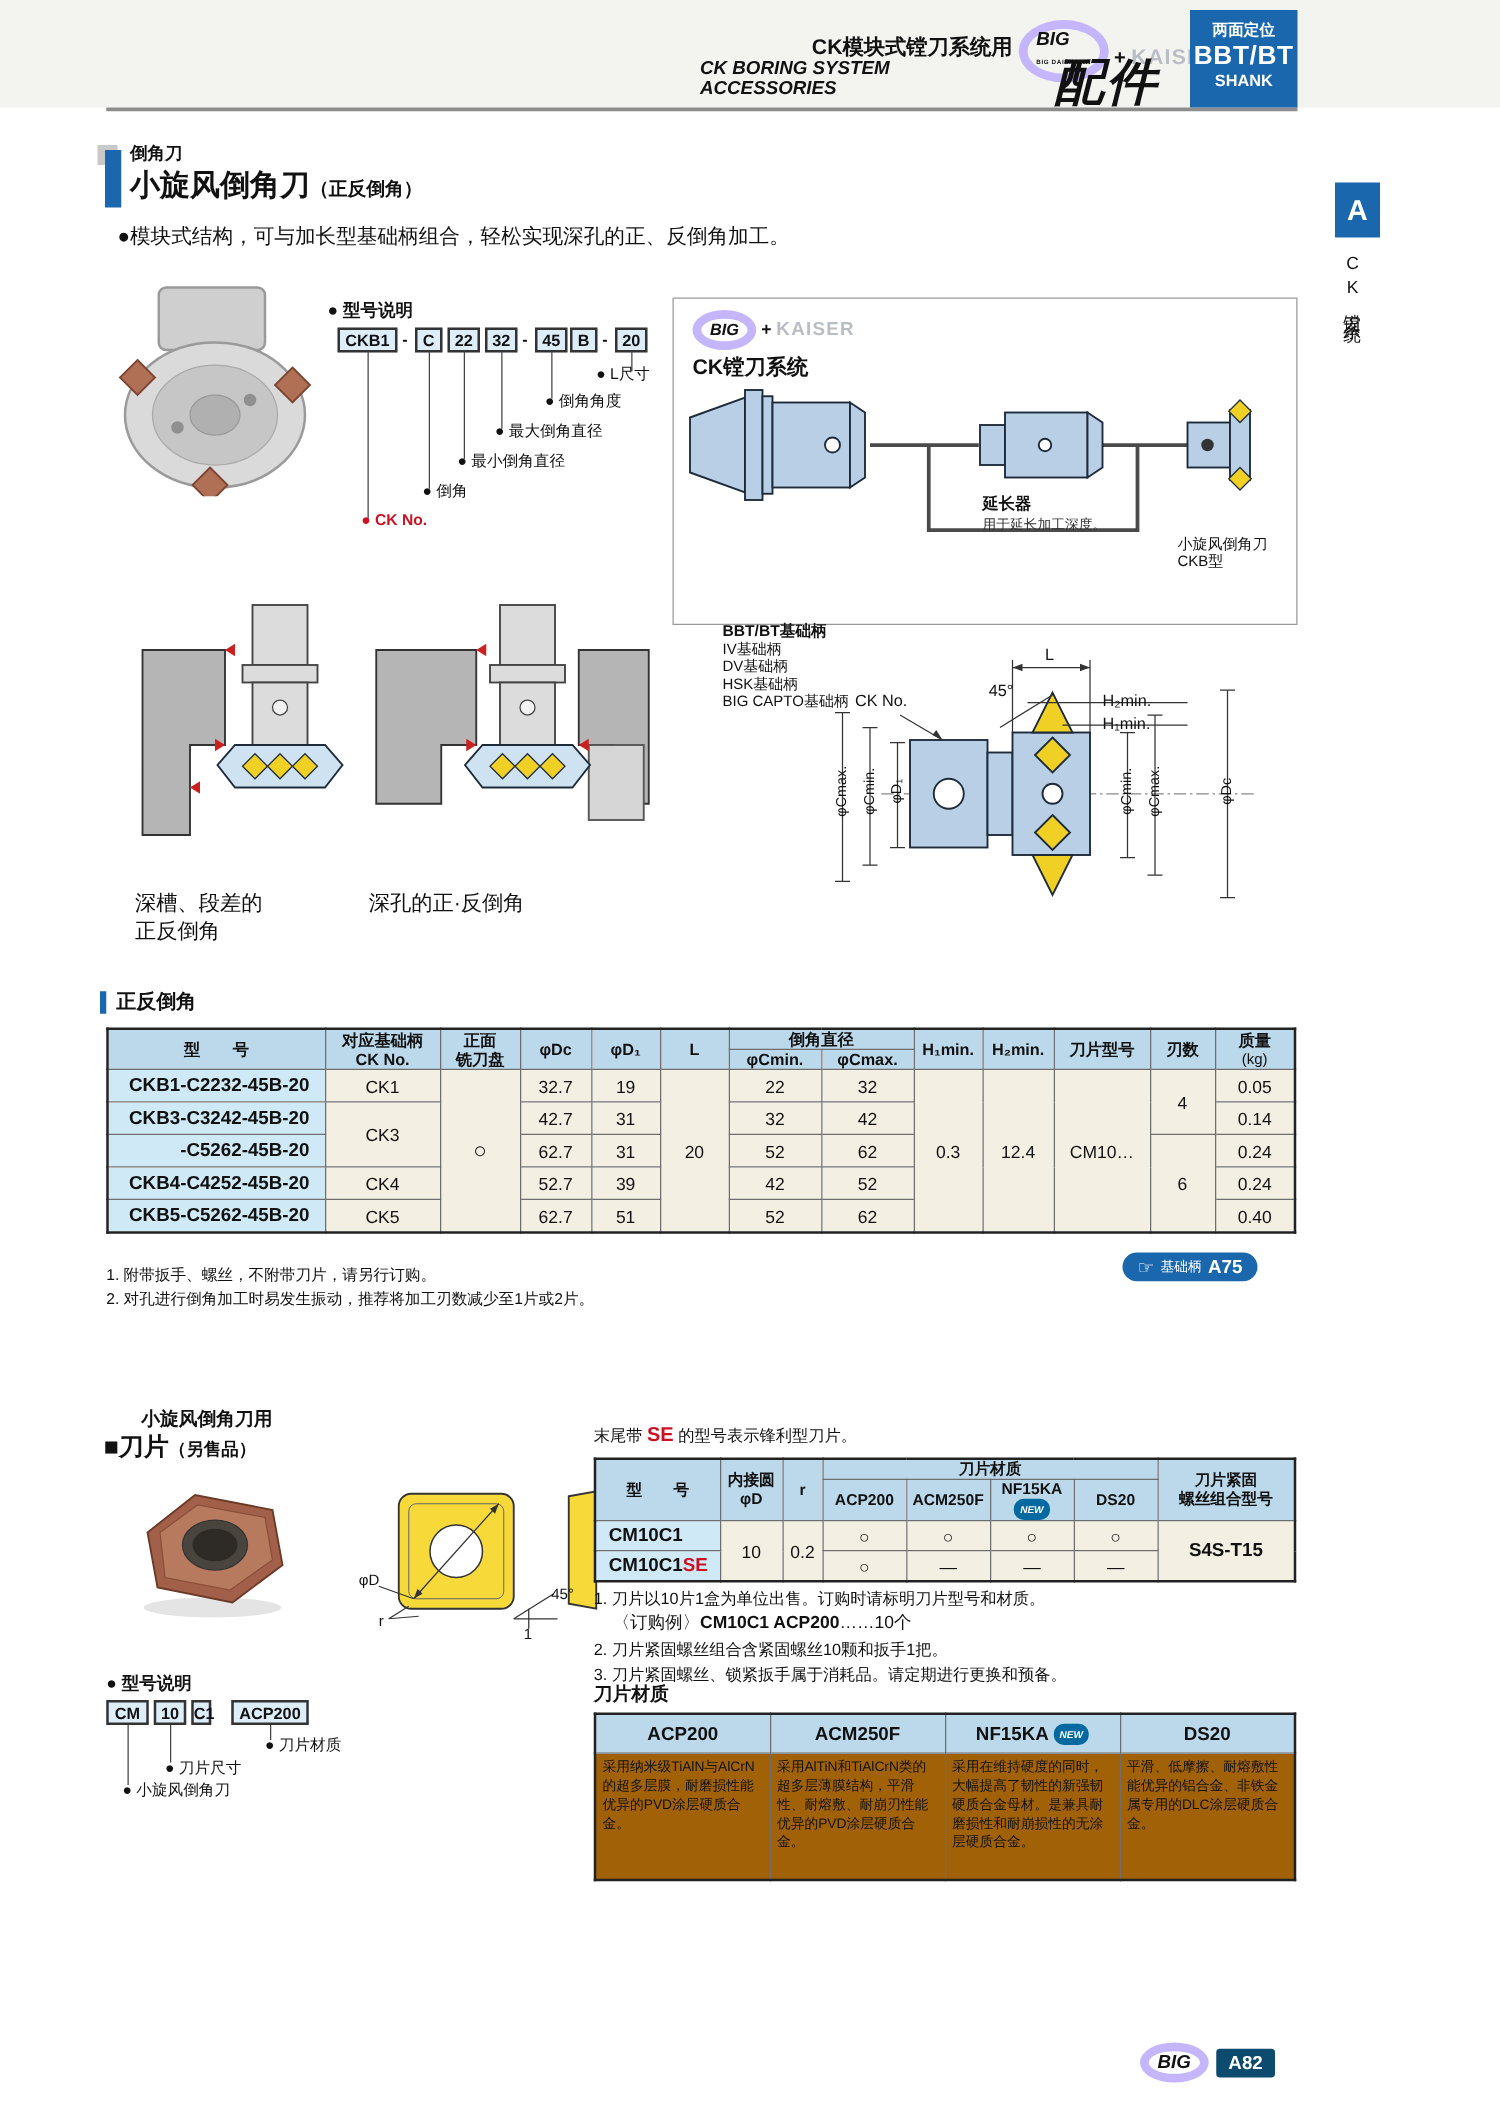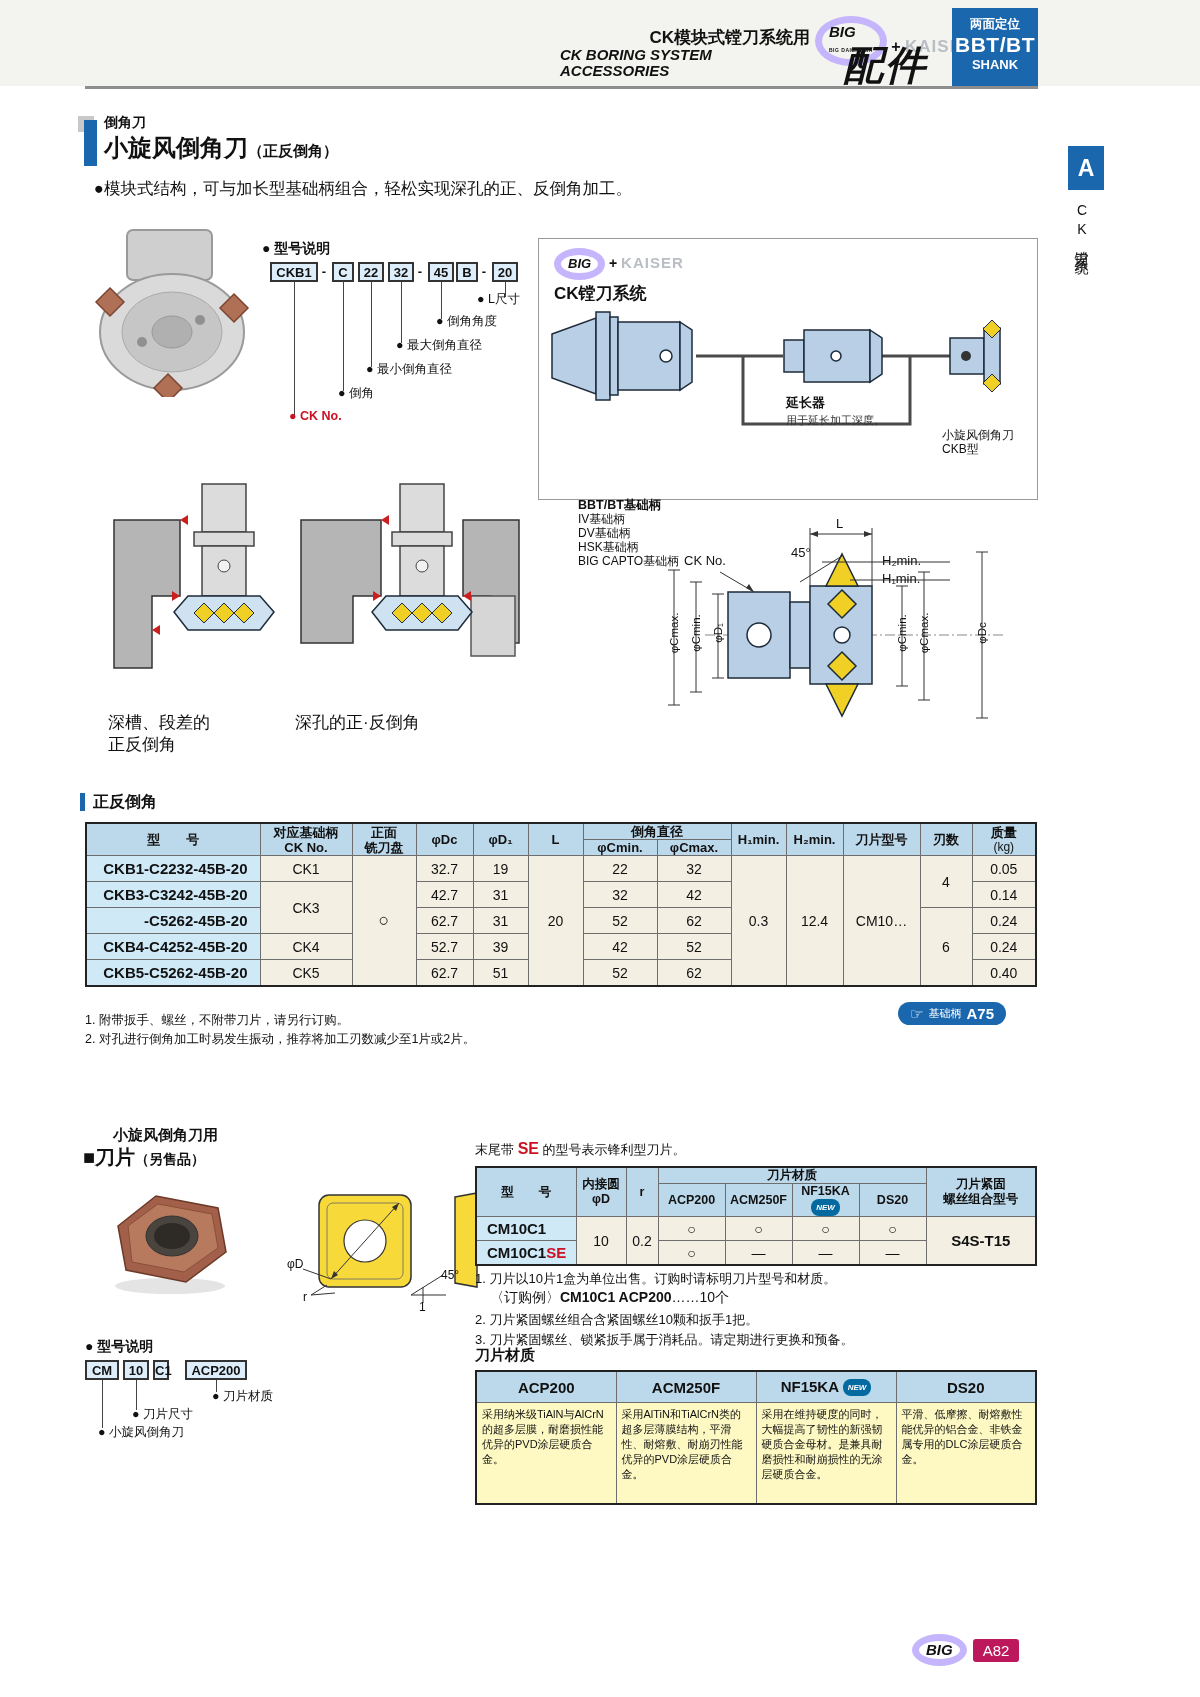--- a/index.html
+++ b/index.html
@@ -61,27 +61,27 @@
   .senote{left:475px;top:1140px;font-size:13px;}
   .senote .se{color:#cc1122;font-weight:bold;font-size:16px;}
   .newb{display:inline-block;background:#0369a1;color:#fff;border-radius:8px;font-size:8px;padding:1px 5px;font-style:italic;font-weight:bold;vertical-align:2px;}
   .t2 th{font-size:12.5px;}
   .t2 td{height:23px;}
   td.m2{background:#cfe9f7;font-weight:bold;text-align:left;padding-left:10px;font-size:15px;}
   .inote{position:absolute;font-size:13px;}
   .mt-title{left:475px;top:1346px;font-size:15px;font-weight:bold;}
   .mt th{font-size:15px;height:30px;}
   .mt td.u{font-weight:bold;font-size:13px;height:26px;background:#fff;}
-  .mt td.d{font-size:11px;line-height:15px;text-align:left;vertical-align:top;padding:4px 5px;background:#fef9c3;height:92px;margin-top:40px;}
+  .mt td.d{font-size:11px;line-height:15px;text-align:left;vertical-align:top;padding:4px 5px;background:#a16207;height:92px;margin-top:40px;}
   
   .dl{position:absolute;font-size:13px;white-space:nowrap;}
   .rot{position:absolute;width:64px;text-align:center;font-size:11.5px;transform:rotate(-90deg);white-space:nowrap;}
   
   .footer{left:912px;top:1634px;display:flex;align-items:center;gap:6px;}
-  .fpage{background:#be185d;color:#fff;font-weight:normal;font-size:15px;padding:3px 10px;border-radius:3px;}
+  .fpage{background:#0c4a6e;color:#fff;font-weight:bold;font-size:15px;padding:3px 10px;border-radius:3px;}
 </style>
 </head>
 <body>
 
 <div class="page">
 
   <div class="abs hdr-band"></div>
   <div class="abs hdr-rule"></div>
   <div class="abs hdr-cn">CK模块式镗刀系统用</div>
   <div class="abs" style="left:815px;top:16px;">

